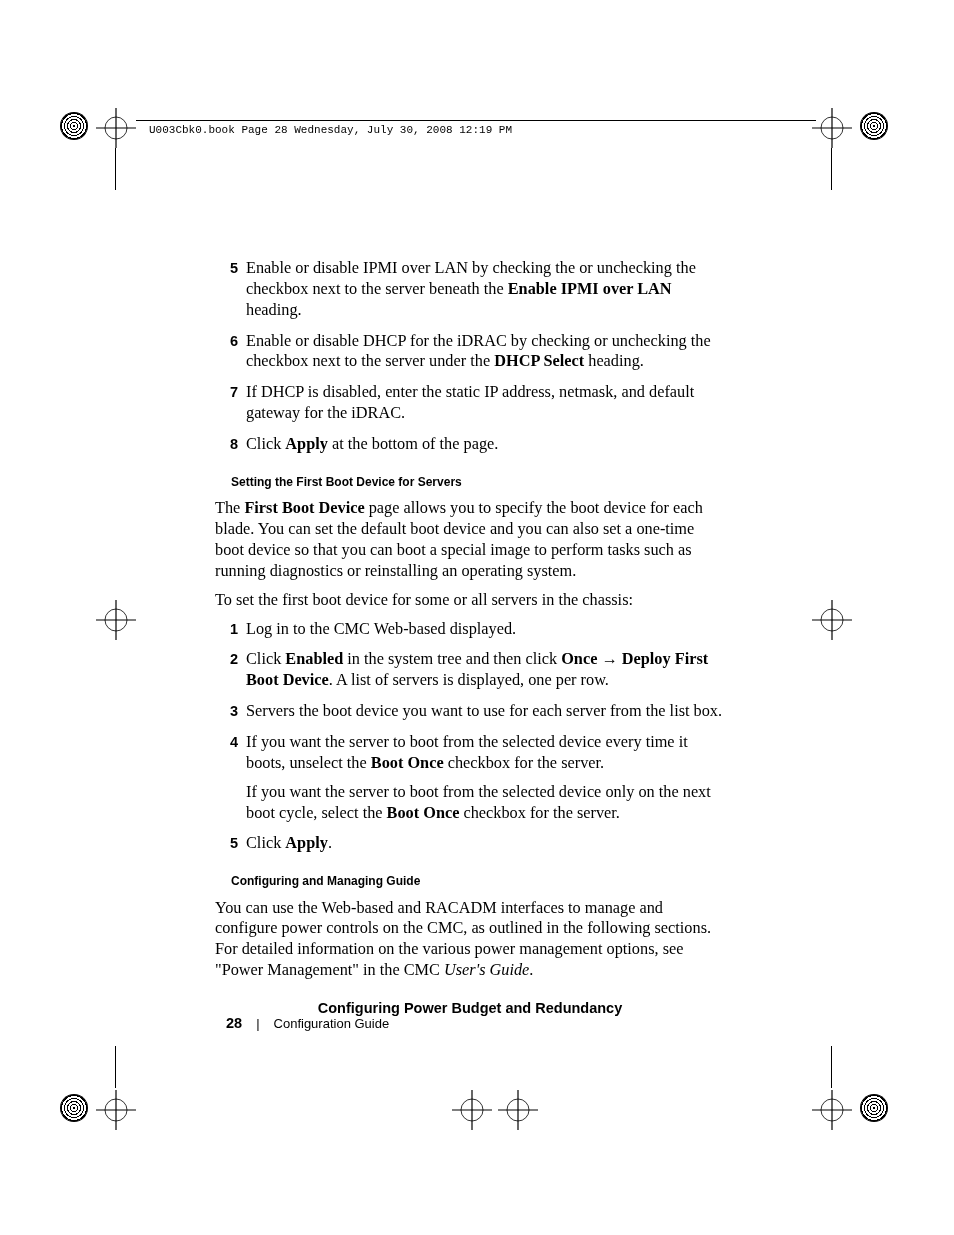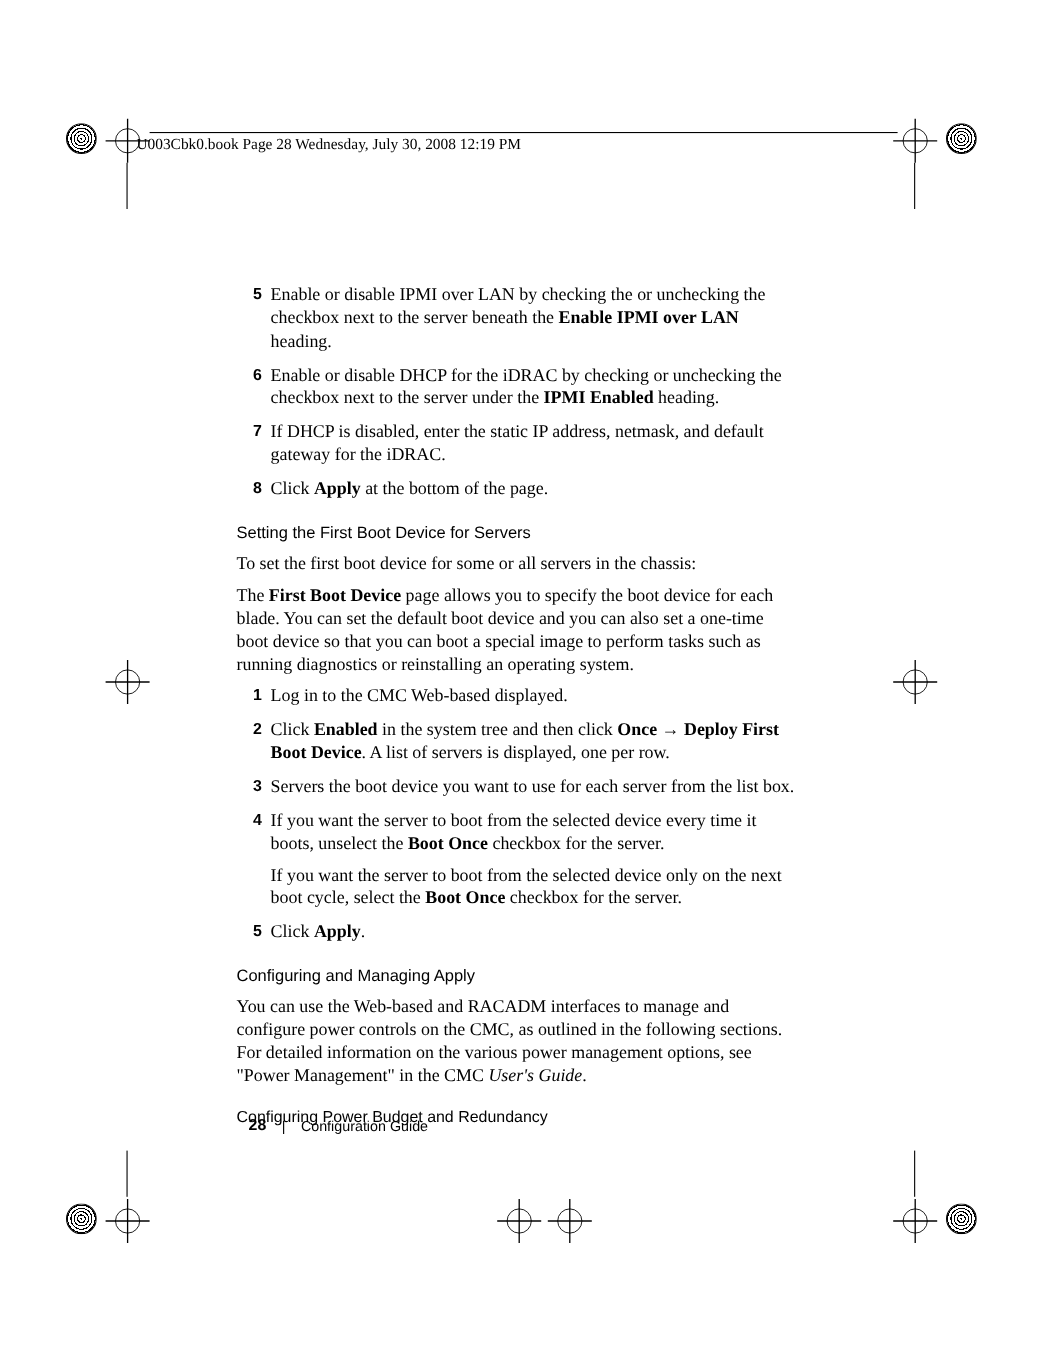--- a/index.html
+++ b/index.html
@@ -19,24 +19,24 @@
   }
   .header-line {
     position: absolute;
     left: 136px;
     top: 120px;
     width: 680px;
     border-top: 0.6px solid #000;
   }
   .header-text {
     position: absolute;
-    left: 124px;
+    left: 149px;
     top: 124px;
-    font-size: 14px;
-    font-family: Liberation Serif, serif;
+    font-size: 11px;
+    font-family: Liberation Mono, monospace;
   }
   .content {
     position: absolute;
     left: 215px;
     top: 258px;
     width: 510px;
     font-size: 16.3px;
     line-height: 1.28;
   }
   ol.steps {
@@ -60,29 +60,30 @@
     margin-left: -7px;
   }
   ol.steps > li .body {
     flex: 1;
   }
   .para-after {
     margin-top: 8px;
   }
   h2.sec {
     font-family: Arial, Helvetica, sans-serif;
-    font-weight: normal;
-    font-size: 15px;
-    margin: 20px 0 8px 0;
+    font-weight: bold;
+    font-size: 12px;
+    margin: 20px 0 8px 16px;
   }
   h3.subsec {
     font-family: Arial, Helvetica, sans-serif;
-    font-weight: normal;
+    font-weight: bold;
     font-size: 14.5px;
     margin: 18px 0 6px 0;
+    text-align: center;
   }
   p.body {
     margin: 0 0 8px 0;
   }
   .b { font-weight: bold; margin-top: 37px; }
   .i { font-style: italic; font-family: Liberation Serif, serif; }
   .arrow {
     font-family: "Times New Roman", serif;
   }
   .footer {
@@ -195,35 +196,35 @@
 
   <div class="content">
 
     <ol class="steps" id="steps-top">
         <li>
           <div class="num">5</div>
           <div class="body">Enable or disable IPMI over LAN by checking the or unchecking the checkbox next to the server beneath the <span class="b">Enable IPMI over LAN</span> heading.</div>
         </li>
         <li>
           <div class="num">6</div>
-          <div class="body">Enable or disable DHCP for the iDRAC by checking or unchecking the checkbox next to the server under the <span class="b">IPMI Enabled</span> heading.</div>
+          <div class="body">Enable or disable DHCP for the iDRAC by checking or unchecking the checkbox next to the server under the <span class="b">DHCP Select</span> heading.</div>
         </li>
         <li>
           <div class="num">7</div>
           <div class="body">If DHCP is disabled, enter the static IP address, netmask, and default gateway for the iDRAC.</div>
         </li>
         <li>
           <div class="num">8</div>
           <div class="body">Click <span class="b">Apply</span> at the bottom of the page.</div>
         </li>
       </ol>
 
     <h2 class="sec">Setting the First Boot Device for Servers</h2>
+    <p class="body">The <span class="b">First Boot Device</span> page allows you to specify the boot device for each blade. You can set the default boot device and you can also set a one-time boot device so that you can boot a special image to perform tasks such as running diagnostics or reinstalling an operating system.</p>
     <p class="body">To set the first boot device for some or all servers in the chassis:</p>
-    <p class="body">The <span class="b">First Boot Device</span> page allows you to specify the boot device for each blade. You can set the default boot device and you can also set a one-time boot device so that you can boot a special image to perform tasks such as running diagnostics or reinstalling an operating system.</p>
 
     <ol class="steps" id="steps-sec1">
         <li>
           <div class="num">1</div>
           <div class="body">Log in to the CMC Web-based displayed.</div>
         </li>
         <li>
           <div class="num">2</div>
           <div class="body">Click <span class="b">Enabled</span> in the system tree and then click <span class="b">Once</span> <span class="arrow">→</span> <span class="b">Deploy First Boot Device</span>. A list of servers is displayed, one per row.</div>
         </li>
@@ -234,21 +235,21 @@
         <li>
           <div class="num">4</div>
           <div class="body">If you want the server to boot from the selected device every time it boots, unselect the <span class="b">Boot Once</span> checkbox for the server.<div class="para-after">If you want the server to boot from the selected device only on the next boot cycle, select the <span class="b">Boot Once</span> checkbox for the server.</div></div>
         </li>
         <li>
           <div class="num">5</div>
           <div class="body">Click <span class="b">Apply</span>.</div>
         </li>
       </ol>
 
-    <h2 class="sec">Configuring and Managing Apply</h2>
+    <h2 class="sec">Configuring and Managing Guide</h2>
     <p class="body">You can use the Web-based and RACADM interfaces to manage and configure power controls on the CMC, as outlined in the following sections. For detailed information on the various power management options, see "Power Management" in the CMC <span class="i">User's Guide</span>.</p>
 
     <h3 class="subsec">Configuring Power Budget and Redundancy</h3>
   </div>
 
   <div class="footer">
     <span class="pnum">28</span>
     <span class="sep">|</span>
     <span>Configuration Guide</span>
   </div>

